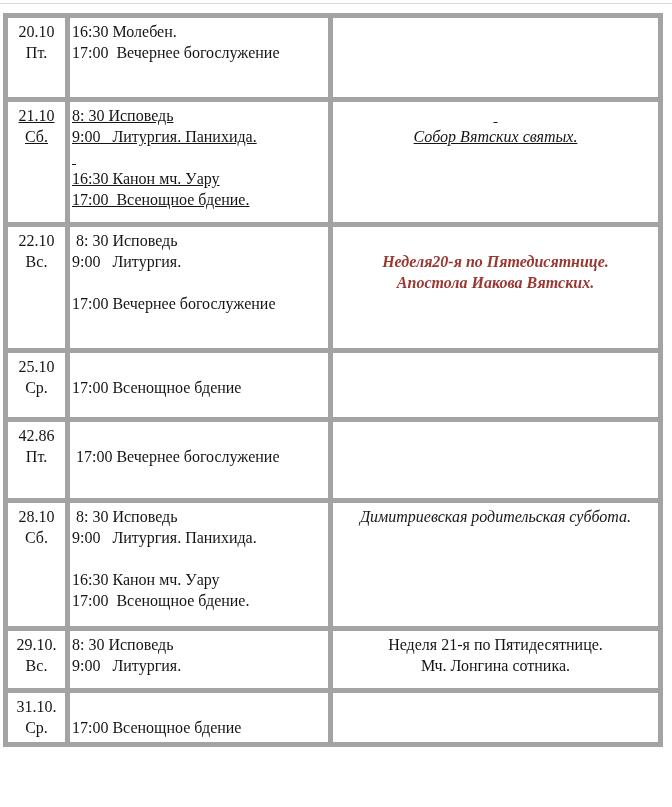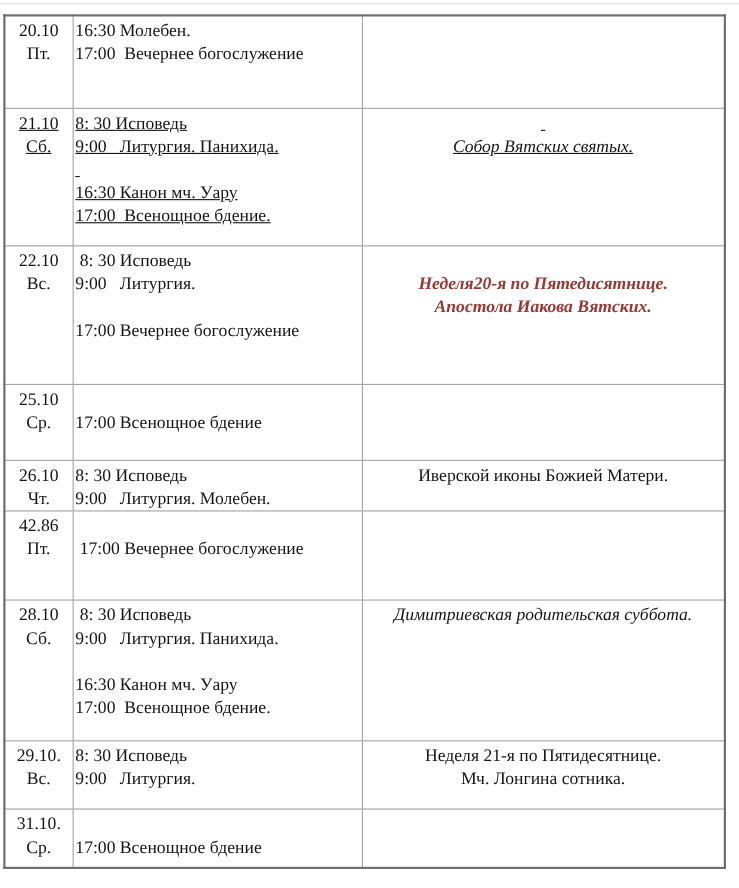--- a/index.html
+++ b/index.html
@@ -22,21 +22,21 @@
   }
   table.schedule {
     position: absolute;
     left: 3px; top: 13px;
     width: 655px;
     border-collapse: collapse;
     table-layout: fixed;
     border: 2px solid #6f6f6f;
   }
   table.schedule td {
-    border: 1px solid #a3a3a3;
+    border: 5px solid #a3a3a3;
     vertical-align: top;
     padding: 3px 2px 0 2px;
     overflow: hidden;
   }
   td.c-date { text-align: center; }
   td.c-services { padding-left: 6px; text-align: left; }
   td.c-note { text-align: center; padding-left: 4px; padding-right: 4px; }
   .line { min-height: 21px; white-space: pre-wrap; }
   .note-italic { font-style: italic; }
   .note-bold-italic { font-style: italic; font-weight: bold; }
@@ -103,33 +103,20 @@
     <td class="c-date">
       <div class="line">25.10</div>
       <div class="line">Ср.</div>
     </td>
     <td class="c-services">
             <div class="line">&nbsp;</div>
             <div class="line">17:00 Всенощное бдение</div>
           </td>
     <td class="c-note"></td>
   </tr>
-        <tr style="height: 44px;">
-    <td class="c-date">
-      <div class="line">26.10</div>
-      <div class="line">Чт.</div>
-    </td>
-    <td class="c-services">
-            <div class="line">8: 30 Исповедь</div>
-            <div class="line">9:00   Литургия. Молебен.</div>
-          </td>
-    <td class="c-note">
-            <div class="line note-regular">Иверской иконы Божией Матери.</div>
-          </td>
-  </tr>
         <tr style="height: 81px;">
     <td class="c-date">
       <div class="line">42.86</div>
       <div class="line">Пт.</div>
     </td>
     <td class="c-services">
             <div class="line">&nbsp;</div>
             <div class="line"> 17:00 Вечернее богослужение</div>
           </td>
     <td class="c-note"></td>

